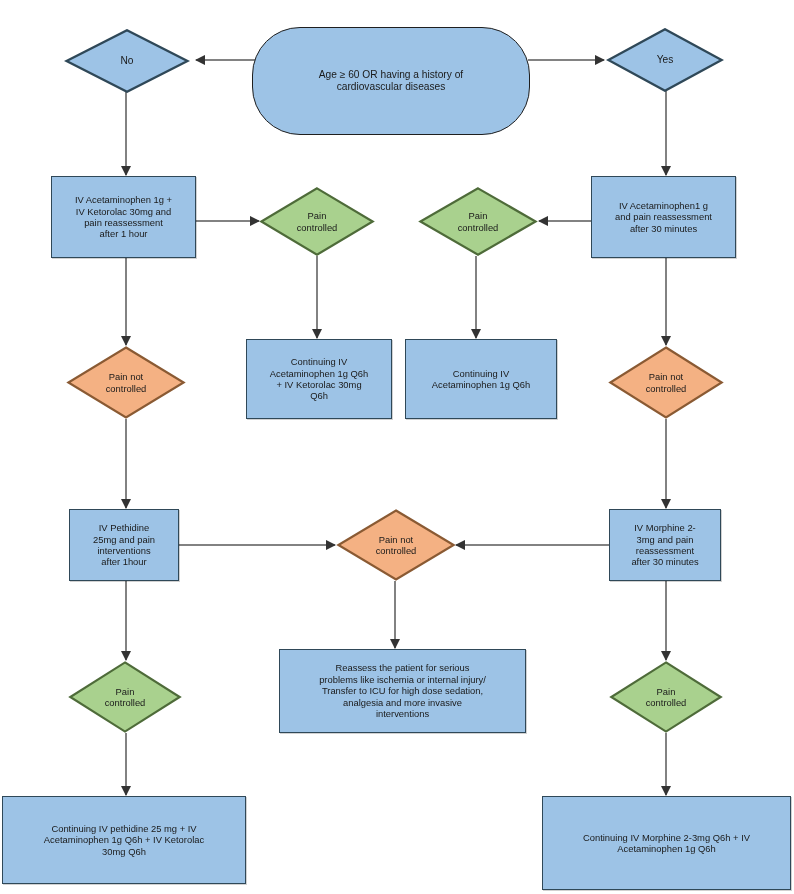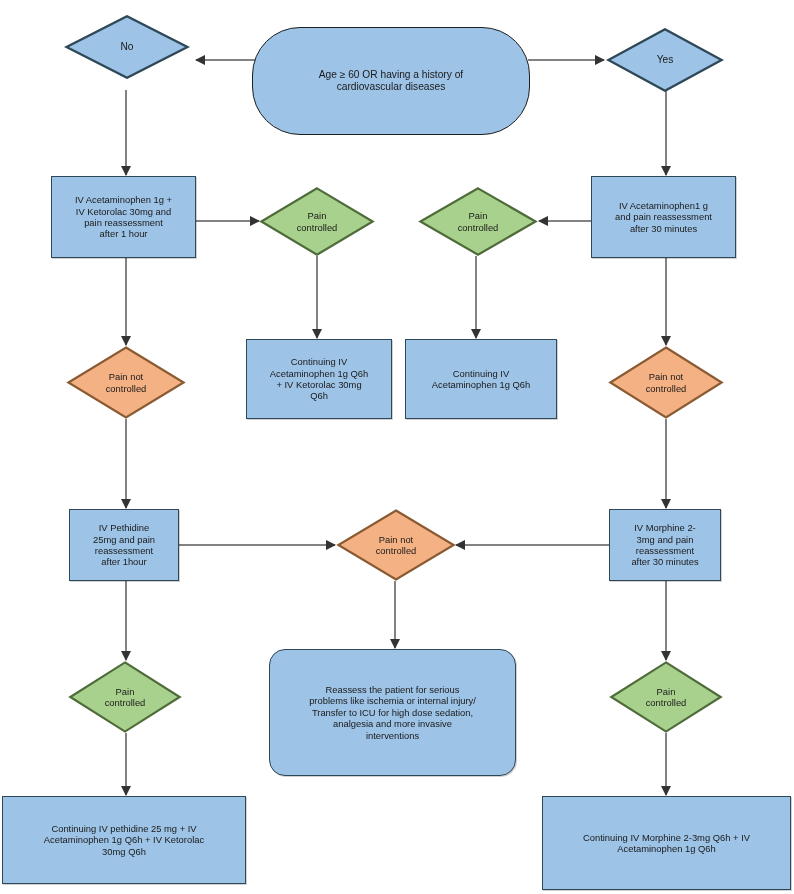--- a/index.html
+++ b/index.html
@@ -127,21 +127,21 @@
 
       <path d="M 666 733 L 666 795"></path>
     </g>
   </svg>
 
   <div class="node terminator fs-10" style="left:252px; top:6px; width:278px; height:108px;margin-top:21px;">
     <span class="txt">Age ≥ 60 OR having a history of
 cardiovascular diseases</span>
   </div>
 
-  <div class="node diamond fs-10" style="left:64px; top:15px; width:126px; height:64px;justify-content:center;">
+  <div class="node diamond fs-10" style="left:64px; top:29px; width:126px; height:64px;justify-content:center;">
     <svg class="dia-shape" viewBox="0 0 100 100" preserveAspectRatio="none">
       <polygon points="50,2 98,50 50,98 2,50" fill="#9dc3e6" stroke="#2f4858" stroke-width="2.4" vector-effect="non-scaling-stroke"></polygon>
     </svg>
     <span class="txt">No</span>
   </div>
 
   <div class="node diamond fs-10" style="left:606px; top:28px; width:118px; height:64px;">
     <svg class="dia-shape" viewBox="0 0 100 100" preserveAspectRatio="none">
       <polygon points="50,2 98,50 50,98 2,50" fill="#9dc3e6" stroke="#2f4858" stroke-width="2.4" vector-effect="non-scaling-stroke"></polygon>
     </svg>
@@ -201,40 +201,40 @@
     <svg class="dia-shape" viewBox="0 0 100 100" preserveAspectRatio="none">
       <polygon points="50,2 98,50 50,98 2,50" fill="#f4b183" stroke="#8a5a33" stroke-width="2.2" vector-effect="non-scaling-stroke"></polygon>
     </svg>
     <span class="txt">Pain not
 controlled</span>
   </div>
 
   <div class="node rect fs-9" style="left:69px; top:509px; width:110px; height:72px;">
     <span class="txt">IV Pethidine
 25mg and pain
-reassessment
+interventions
 after 1hour</span>
   </div>
 
   <div class="node rect fs-9" style="left:609px; top:509px; width:112px; height:72px;">
     <span class="txt">IV Morphine 2-
 3mg and pain
 reassessment
 after  30 minutes</span>
   </div>
 
   <div class="node diamond fs-9" style="left:336px; top:509px; width:120px; height:72px;">
     <svg class="dia-shape" viewBox="0 0 100 100" preserveAspectRatio="none">
       <polygon points="50,2 98,50 50,98 2,50" fill="#f4b183" stroke="#8a5a33" stroke-width="2.2" vector-effect="non-scaling-stroke"></polygon>
     </svg>
     <span class="txt">Pain not
 controlled</span>
   </div>
 
-  <div class="node rect fs-9" style="left:269px; top:649px; width:247px; height:127px;border-radius:16px;">
+  <div class="node rect fs-9" style="left:279px; top:649px; width:247px; height:84px;">
     <span class="txt">Reassess the patient for serious
 problems like ischemia or internal injury/
 Transfer to ICU for high dose sedation,
 analgesia and more invasive
 interventions</span>
   </div>
 
   <div class="node diamond fs-9" style="left:68px; top:661px; width:114px; height:72px;">
     <svg class="dia-shape" viewBox="0 0 100 100" preserveAspectRatio="none">
       <polygon points="50,2 98,50 50,98 2,50" fill="#a9d18e" stroke="#4e6b39" stroke-width="2.2" vector-effect="non-scaling-stroke"></polygon>

